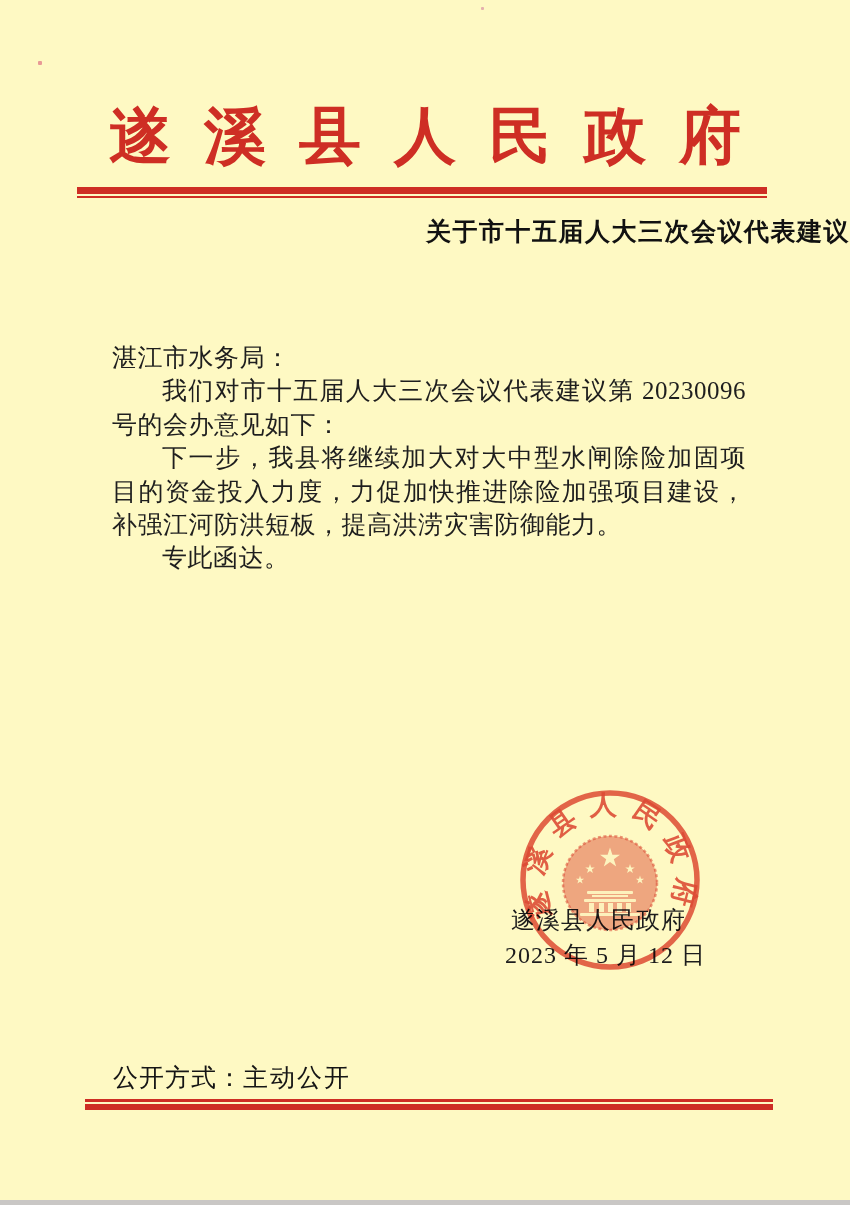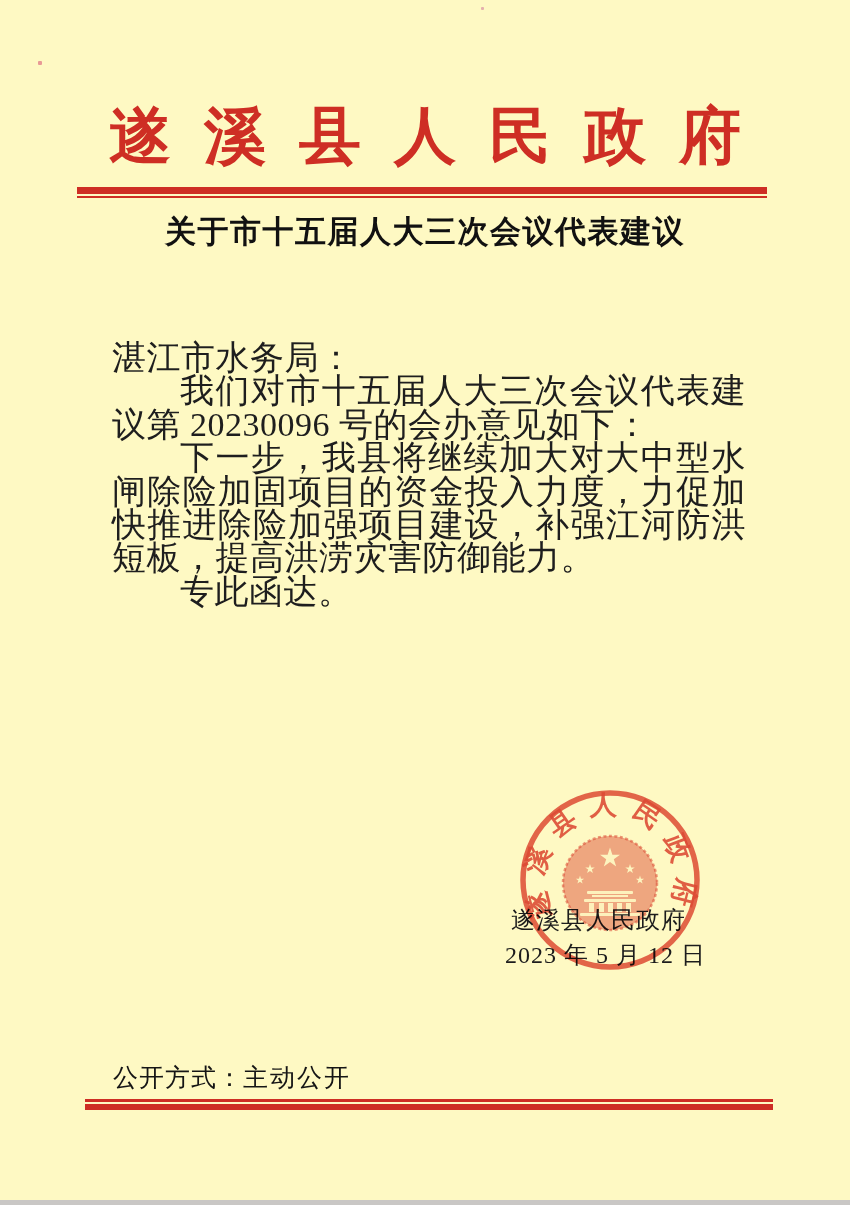--- a/index.html
+++ b/index.html
@@ -26,29 +26,29 @@
   .rule .thick{height:7px;background:#ce2e24;}
   .rule .gap{height:2px;background:transparent;}
   .rule .thin{height:2px;background:#ce2e24;}
   .rule-top{top:187px;}
   .rule-bottom{top:1099px;left:85px;width:688px;}
   .rule-bottom .thin{height:2.5px;}
   .rule-bottom .thick{height:6px;}
   
   .doc-title{
     position:absolute;top:211px;left:0;width:850px;
-    text-align:center;
-    font-size:31px;font-weight:700;
+    text-align:right;
+    font-size:25px;font-weight:700;
     line-height:41px;letter-spacing:1.5px;
     color:#111;
   }
   
   .body-text{
     position:absolute;top:341px;left:112px;width:634px;
-    font-size:34px;line-height:33.4px;
+    font-size:25px;line-height:33.4px;
     text-align:justify;
     color:#1e1e1e;
     letter-spacing:0.5px;
   }
   .body-text p{margin:0;}
   .body-text p.indent{text-indent:2em;}
   
   .sig{
     position:absolute;left:505px;top:903px;
     font-size:24px;color:#1c1c1c;line-height:35px;

